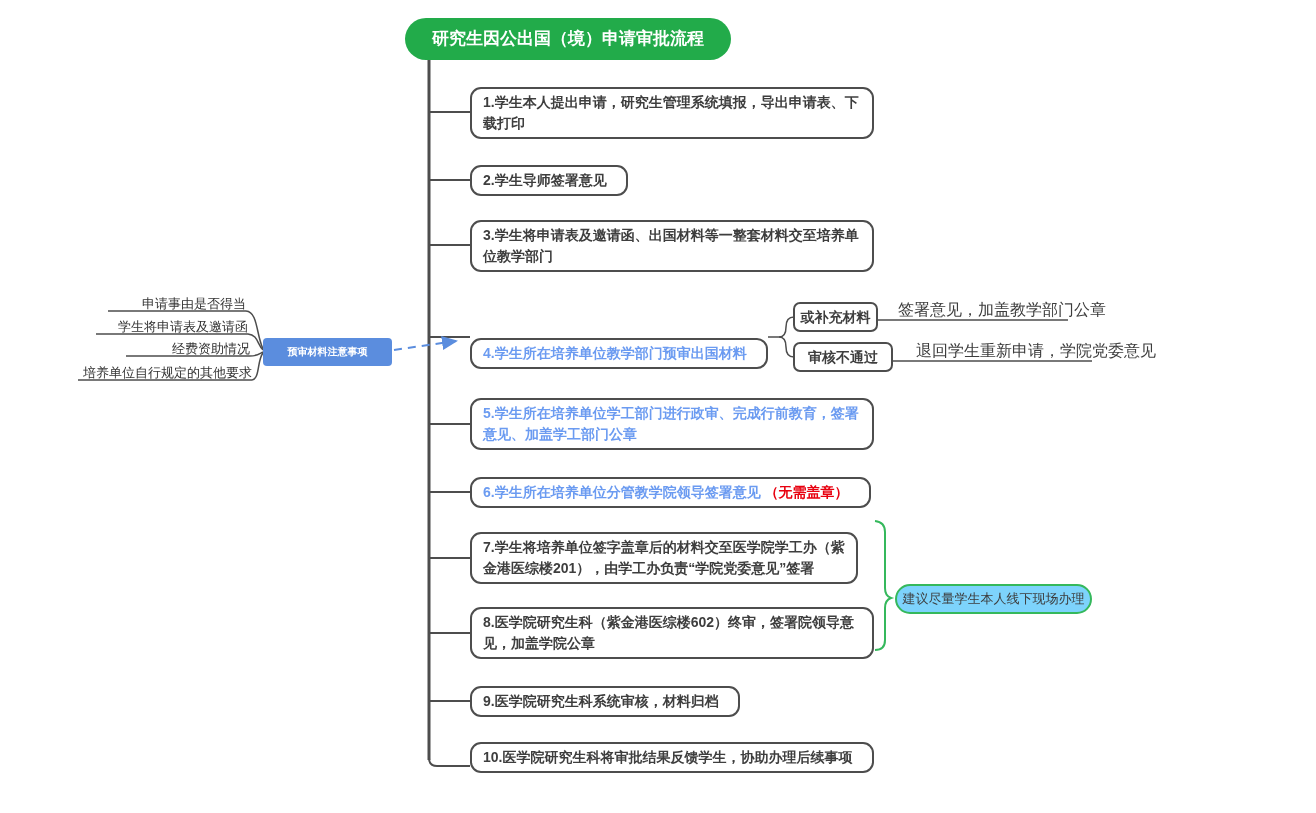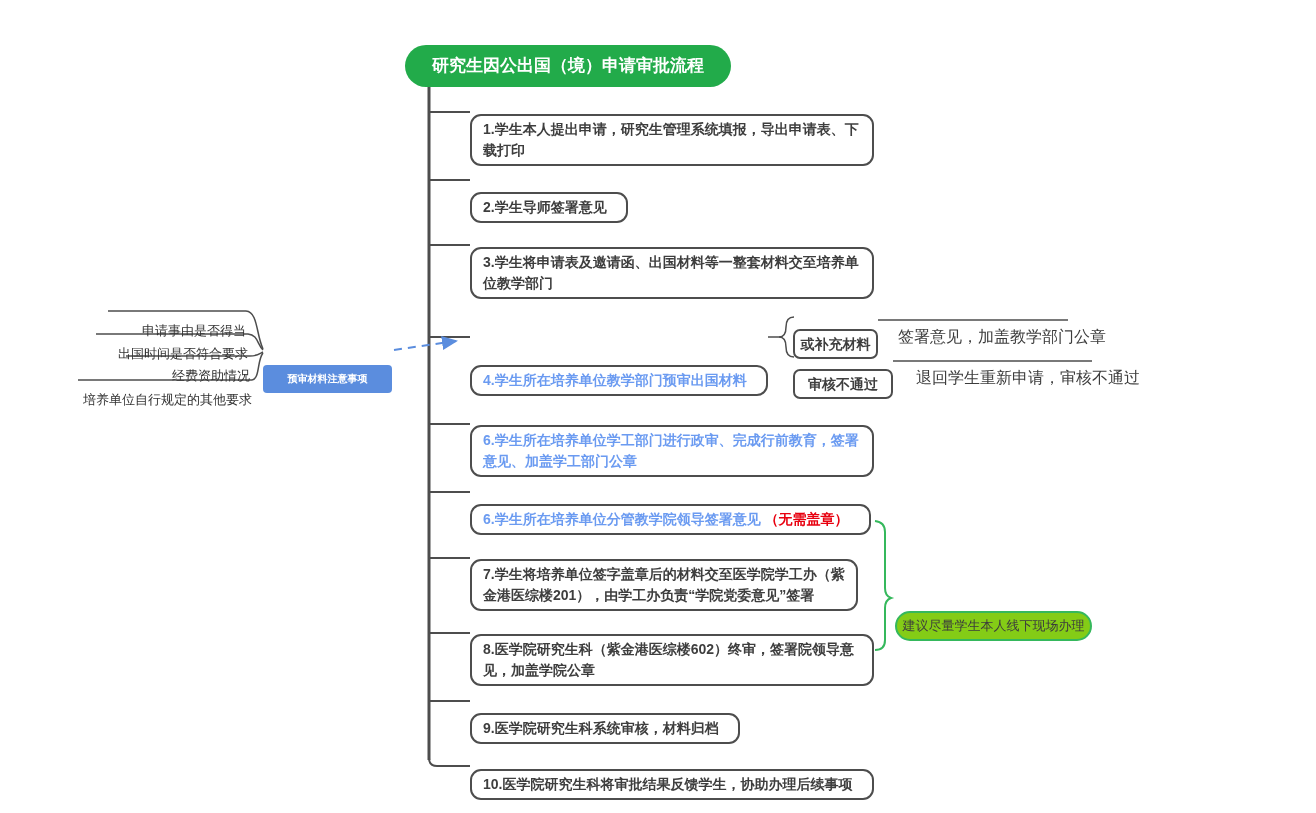--- a/index.html
+++ b/index.html
@@ -6,21 +6,21 @@
   #canvas{
     position:relative;width:1316px;height:813px;background:#ffffff;
     font-family:"Liberation Sans","DejaVu Sans",sans-serif;overflow:hidden;
   }
   #connectors{position:absolute;left:0;top:0;z-index:0;}
   .c-dark{stroke:var(--line-dark,#4d4d4d);fill:none;}
   .c-thin{stroke:var(--line-dark,#4d4d4d);fill:none;stroke-width:1.5;}
   .c-blue{stroke:var(--blue-fill,#5b8dde);fill:none;stroke-width:2;}
   .c-green{stroke:var(--brace-green,#35b85c);fill:none;stroke-width:2;}
   .arrow-fill{fill:var(--blue-fill,#5b8dde);}
-  .node{position:absolute;z-index:2;box-sizing:border-box;margin-top:27px;}
+  .node{position:absolute;z-index:2;box-sizing:border-box;}
   .title-pill{
     left:405px;top:18px;width:326px;height:42px;border-radius:21px;
     background:var(--green,#22ab4a);color:#fff;font-weight:bold;font-size:17px;
     line-height:42px;text-align:center;
   }
   .step-box{
     left:470px;border:2px solid var(--line-dark,#4d4d4d);border-radius:11px;
     background:#fff;color:var(--text-dark,#3e3e3e);font-weight:bold;font-size:14px;
     line-height:21px;padding:3px 11px;word-break:break-all;
   }
@@ -51,21 +51,21 @@
   #item2{left:96px;top:319px;width:152px;}
   #item3{left:126px;top:341px;width:124px;}
   #item4{left:78px;top:365px;width:174px;}
   .precheck-box{
     left:263px;top:338px;width:129px;height:28px;border-radius:4px;
     background:var(--blue-fill,#5b8dde);color:#fff;font-weight:bold;font-size:10px;
     line-height:28px;text-align:center;
   }
   .suggest-pill{
     left:895px;top:584px;width:197px;height:30px;border:2px solid var(--brace-green,#35b85c);
-    border-radius:16px;background:#84cc16;color:#3c3c3c;font-size:13px;line-height:26px;
+    border-radius:16px;background:#7dd3fc;color:#3c3c3c;font-size:13px;line-height:26px;
     text-align:center;
   }
 </style>
 </head>
 <body>
 
 <div id="canvas">
 
   <svg id="connectors" width="1316" height="813" viewBox="0 0 1316 813">
     <defs>
@@ -108,33 +108,33 @@
 
     <path class="c-green" d="M 875 521 Q 885 522 885 532 L 885 588 Q 885 596 891 598 Q 885 600 885 608 L 885 640 Q 885 650 875 650"></path>
   </svg>
 
   <div class="node title-pill">研究生因公出国（境）申请审批流程</div>
 
   <div class="node step-box" id="step1">1.学生本人提出申请，研究生管理系统填报，导出申请表、下载打印</div>
   <div class="node step-box" id="step2">2.学生导师签署意见</div>
   <div class="node step-box" id="step3">3.学生将申请表及邀请函、出国材料等一整套材料交至培养单位教学部门</div>
   <div class="node step-box blue" id="step4">4.学生所在培养单位教学部门预审出国材料</div>
-  <div class="node step-box blue" id="step5">6.学生所在培养单位学工部门进行政审、完成行前教育，签署意见、加盖学工部门公章</div>
+  <div class="node step-box blue" id="step5">5.学生所在培养单位学工部门进行政审、完成行前教育，签署意见、加盖学工部门公章</div>
   <div class="node step-box blue" id="step6"><span>6.学生所在培养单位分管教学院领导签署意见 </span><span class="red">（无需盖章）</span></div>
   <div class="node step-box" id="step7">7.学生将培养单位签字盖章后的材料交至医学院学工办（紫金港医综楼201），由学工办负责“学院党委意见”签署</div>
   <div class="node step-box" id="step8">8.医学院研究生科（紫金港医综楼602）终审，签署院领导意见，加盖学院公章</div>
   <div class="node step-box" id="step9">9.医学院研究生科系统审核，材料归档</div>
   <div class="node step-box" id="step10">10.医学院研究生科将审批结果反馈学生，协助办理后续事项</div>
 
   <div class="node review-box" id="pass-box">或补充材料</div>
   <div class="node review-box" id="fail-box">审核不通过</div>
   <div class="node line-label" id="pass-note">签署意见，加盖教学部门公章</div>
-  <div class="node line-label" id="fail-note">退回学生重新申请，审核不通过</div>
+  <div class="node line-label" id="fail-note">退回学生重新申请，学院党委意见</div>
 
   <div class="node precheck-box">预审材料注意事项</div>
   <div class="node note-item" id="item1">申请事由是否得当</div>
-  <div class="node note-item" id="item2">出国时间是否符合要求</div>
+  <div class="node note-item" id="item2">学生将申请表及邀请函</div>
   <div class="node note-item" id="item3">经费资助情况</div>
   <div class="node note-item" id="item4">培养单位自行规定的其他要求</div>
 
   <div class="node suggest-pill">建议尽量学生本人线下现场办理</div>
 
 </div>
 
 </body></html>

